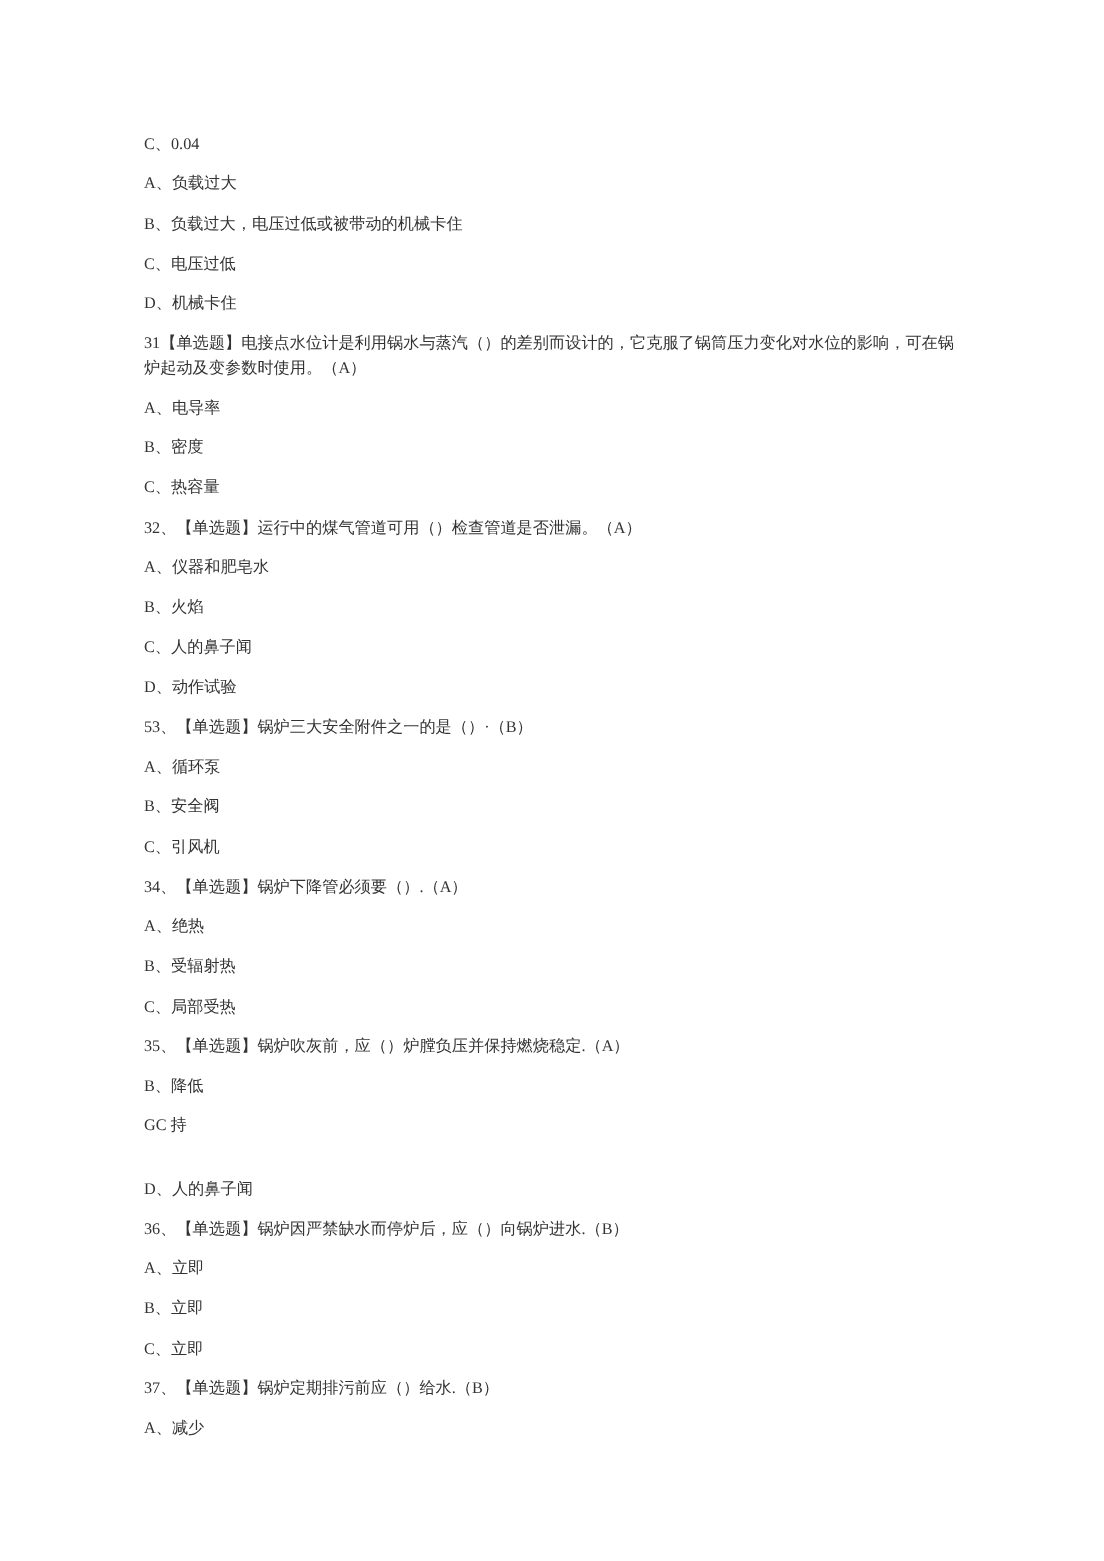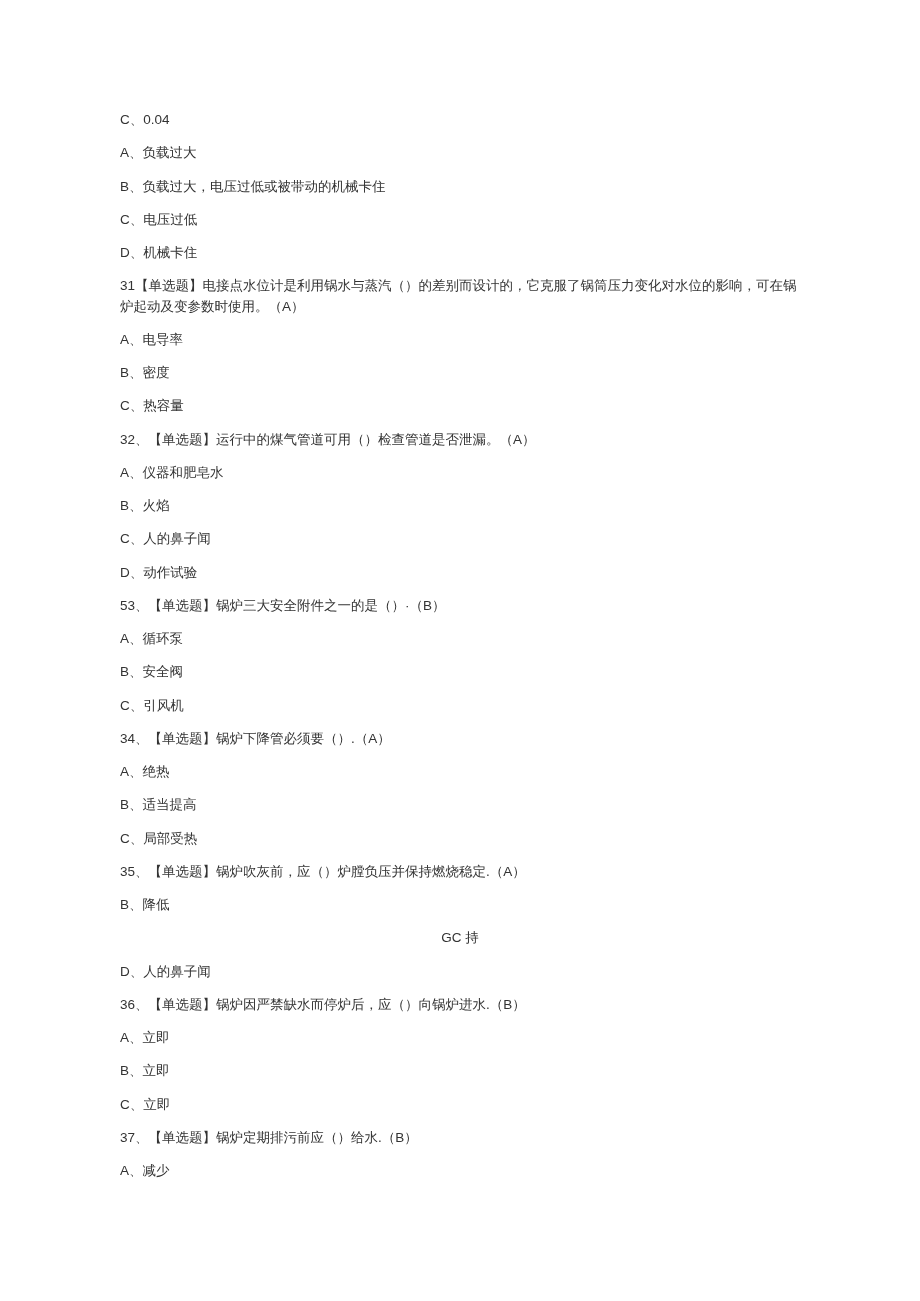--- a/index.html
+++ b/index.html
@@ -14,20 +14,21 @@
   .page {
     width: 920px;
     min-height: 1301px;
     box-sizing: border-box;
     padding: 110px 120px 80px 120px;
   }
   .line {
     margin-bottom: 13px;
     white-space: normal;
     word-break: break-all;
+    font-family: Liberation Serif, serif;
   }
 </style>
 </head>
 <body>
 
 <div class="page">
   <div class="line">C、0.04</div>
   <div class="line">A、负载过大</div>
   <div class="line">B、负载过大，电压过低或被带动的机械卡住</div>
   <div class="line">C、电压过低</div>
@@ -40,25 +41,25 @@
   <div class="line">A、仪器和肥皂水</div>
   <div class="line">B、火焰</div>
   <div class="line">C、人的鼻子闻</div>
   <div class="line">D、动作试验</div>
   <div class="line">53、【单选题】锅炉三大安全附件之一的是（）·（B）</div>
   <div class="line">A、循环泵</div>
   <div class="line">B、安全阀</div>
   <div class="line">C、引风机</div>
   <div class="line">34、【单选题】锅炉下降管必须要（）.（A）</div>
   <div class="line">A、绝热</div>
-  <div class="line">B、适当提高</div>
+  <div class="line">B、受辐射热</div>
   <div class="line">C、局部受热</div>
   <div class="line">35、【单选题】锅炉吹灰前，应（）炉膛负压并保持燃烧稳定.（A）</div>
   <div class="line">B、降低</div>
-  <div class="line" style="margin-bottom:13px;text-align:center;">GC 持</div>
+  <div class="line" style="margin-bottom:32px;">GC 持</div>
   <div class="line">D、人的鼻子闻</div>
   <div class="line">36、【单选题】锅炉因严禁缺水而停炉后，应（）向锅炉进水.（B）</div>
   <div class="line">A、立即</div>
   <div class="line">B、立即</div>
   <div class="line">C、立即</div>
   <div class="line">37、【单选题】锅炉定期排污前应（）给水.（B）</div>
   <div class="line">A、减少</div>
 
 </div>
 

